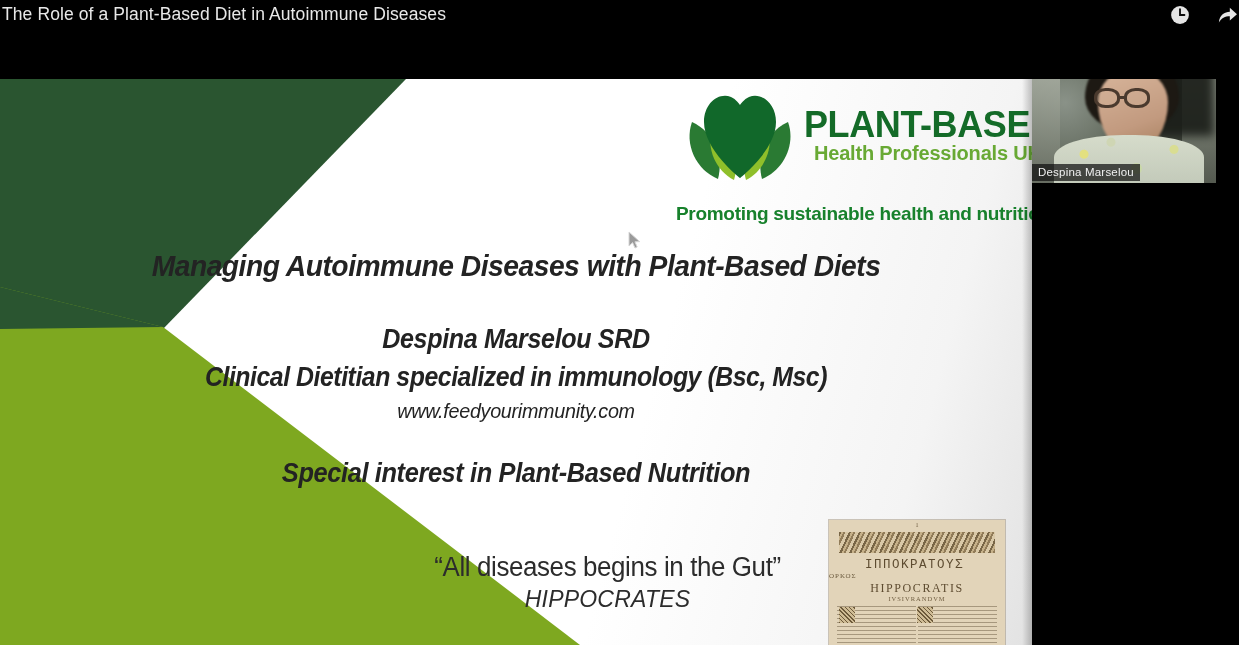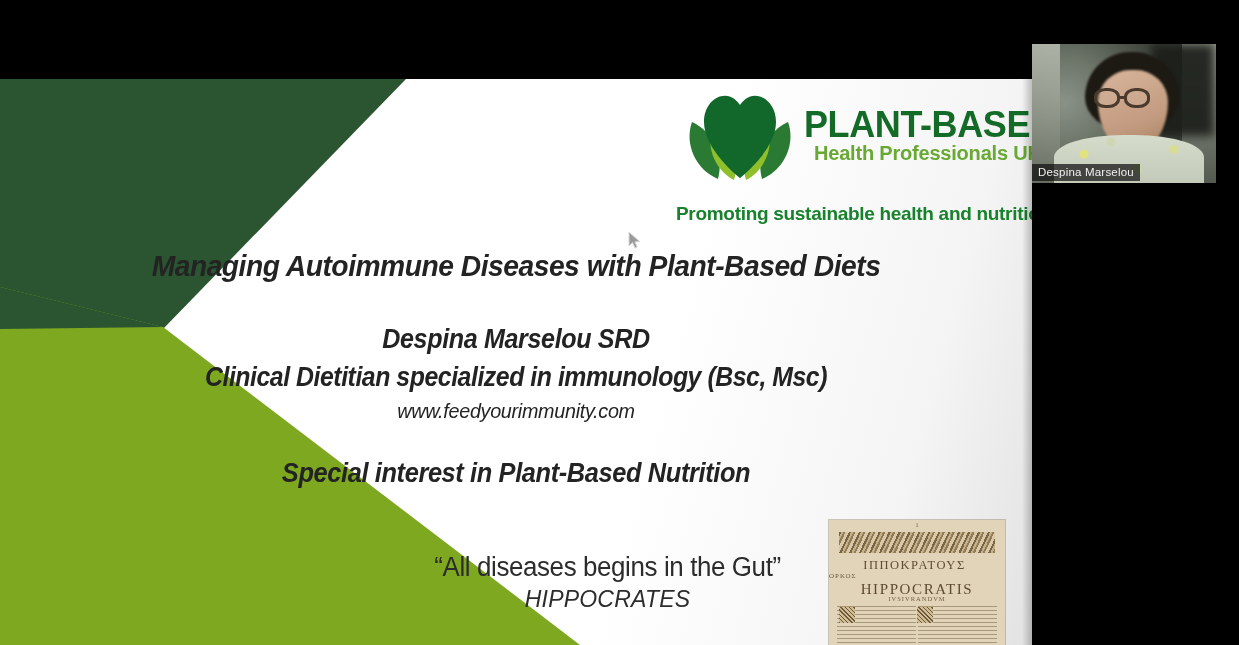--- a/index.html
+++ b/index.html
@@ -110,31 +110,31 @@
     background:repeating-linear-gradient(
        115deg,#6f5c3c 0 2px,#c3ad84 2px 4px,#8a7450 4px 6px,#d9c8a6 6px 9px);
     opacity:.92;
   }
   #manuscript .ms-pagenum {
     position:absolute; left:0; top:2px; width:176px; text-align:center;
     font-family:"Liberation Serif", serif; font-size:6px; color:#6b5a3e;
   }
   #manuscript .ms-greek {
     position:absolute; left:0; top:38px; width:171px; text-align:center;
-    font-family:Liberation Serif, serif; font-size:12.5px; color:#5e4c31;
+    font-family:Liberation Mono, monospace; font-size:12.5px; color:#5e4c31;
     letter-spacing:1.5px;
   }
   #manuscript .ms-greek2 {
     position:absolute; left:0; top:52px; width:176px; text-align:left;
     font-family:"Liberation Serif", serif; font-size:7px; color:#6b5a3e;
     letter-spacing:1px;
   }
   #manuscript .ms-latin {
     position:absolute; left:0; top:61px; width:176px; text-align:center;
-    font-family:"Liberation Serif", serif; font-size:15px; color:#5e4c31;
+    font-family:"Liberation Serif", serif; font-size:12px; color:#5e4c31;
     letter-spacing:1.6px;
   }
   #manuscript .ms-latin2 {
     position:absolute; left:0; top:75px; width:176px; text-align:center;
     font-family:"Liberation Serif", serif; font-size:6.5px; color:#705e41;
     letter-spacing:1px;
   }
   #manuscript .ms-body {
     position:absolute; left:8px; top:86px; width:160px; height:37px;
     background:
@@ -219,20 +219,36 @@
   }
 
   
   #cursor { position:absolute; left:628px; top:231px; width:14px; height:19px; z-index:40; }
 </style>
 </head>
 <body>
 
 <div id="app">
 
+  <div id="topbar">
+    <div id="video-title">The Role of a Plant-Based Diet in Autoimmune Diseases</div>
+
+    <div class="topbar-icon" id="watch-later-icon">
+      <svg viewBox="0 0 24 24" width="26" height="26" aria-hidden="true">
+        <circle cx="12" cy="12" r="8.2" fill="#e4e4e4"></circle>
+        <path d="M12 6.6 V12 H16.1" stroke="#0b0b0b" stroke-width="1.7" fill="none" stroke-linecap="round"></path>
+      </svg>
+    </div>
+
+    <div class="topbar-icon" id="share-icon">
+      <svg viewBox="0 0 24 24" width="26" height="26" aria-hidden="true">
+        <path d="M4.5 19 C5.2 11.8 9.8 9.2 14.6 9.1 L14.6 5.2 L21.2 11.2 L14.6 17.1 L14.6 13.2 C10.2 13.2 6.8 14.8 4.5 19 Z" fill="#e4e4e4"></path>
+      </svg>
+    </div>
+  </div>
 
   <div id="slide">
 
     <svg class="deco-tri" viewBox="0 0 1032 566" preserveAspectRatio="none">
       <polygon points="0,0 406,0 163,250 0,250" fill="#2a5530"></polygon>
       <polygon points="0,208 163,248 580,566 0,566" fill="#7ea820"></polygon>
       <polygon points="0,208 163,248 0,250" fill="#2a5530"></polygon>
     </svg>
 
     <div id="logo-block">

